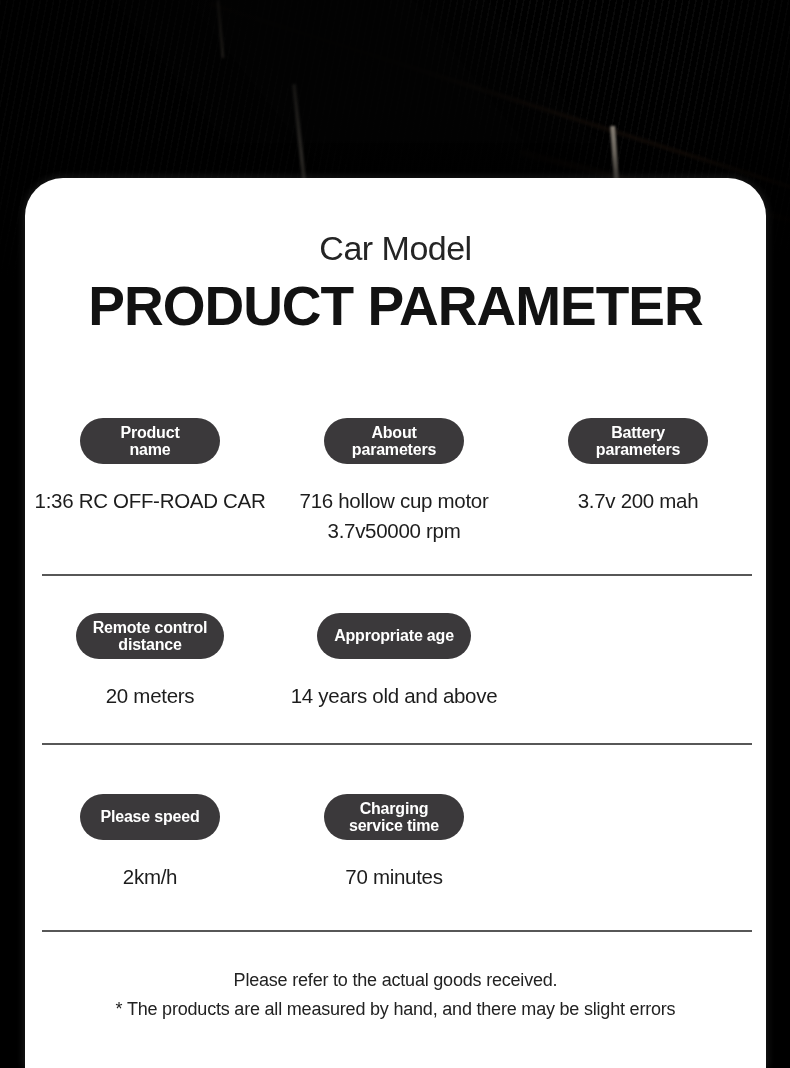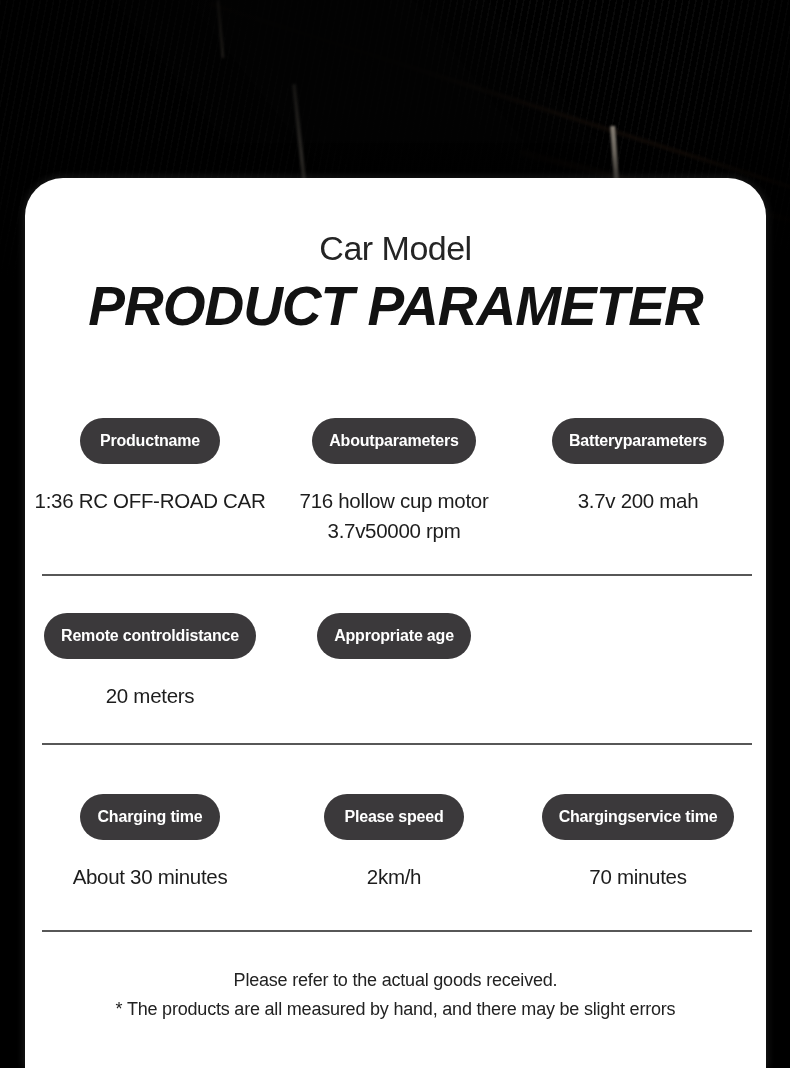--- a/index.html
+++ b/index.html
@@ -40,29 +40,29 @@
       linear-gradient(to bottom, rgba(0,0,0,0) 60px, rgba(0,0,0,.28) 150px, rgba(0,0,0,.88) 270px, #000 400px);
   }
 
   
   .card{position:absolute;left:25px;top:178px;width:741px;height:890px;
     background:var(--card_bg,#fff);border-radius:38px 38px 0 0;
     box-shadow:0 -4px 26px rgba(0,0,0,.55), 0 0 10px rgba(255,255,255,.18);}
   .subtitle{margin-top:50px;text-align:center;font-size:34px;line-height:40px;
     color:#242424;font-weight:400;letter-spacing:-.5px;}
   .main-title{margin-top:8px;text-align:center;font-size:55px;line-height:60px;
-    color:#121212;font-weight:700;letter-spacing:-1px;font-style:italic;}
+    color:#121212;font-weight:700;letter-spacing:-1px;}
 
   .param-grid{display:grid;grid-template-columns:244px 244px 244px;
     padding-left:3px;padding-right:6px;text-align:center;}
   .param-grid.row-1{margin-top:82px;}
   .param-grid.row-2{margin-top:37px;}
   .param-grid.row-3{margin-top:49px;}
   .param-cell{display:flex;flex-direction:column;align-items:center;}
-  .pill{display:inline-flex;flex-direction:row;align-items:center;justify-content:center;
+  .pill{display:inline-flex;flex-direction:column;align-items:center;justify-content:center;
     min-width:140px;min-height:46px;padding:4px 17px;border-radius:23px;
     background:var(--badge_bg,#3b393b);color:var(--badge_text,#fff);
     font-size:16px;font-weight:700;line-height:17.5px;letter-spacing:-.2px;}
   .pill-line{display:block;}
   .pill-line:empty{display:none;}
   .value{margin-top:22px;font-size:20.5px;line-height:30px;
     color:var(--value_text,#1d1d1d);letter-spacing:-.3px;font-weight:400;}
   .value-line{display:block;}
   .value-line:empty{display:none;}
 
@@ -140,36 +140,30 @@
         <div class="value">
           <span class="value-line">20 meters</span>
 
         </div>
       </div>
       <div class="param-cell">
         <div class="pill">
           <span class="pill-line">Appropriate age</span>
 
         </div>
+        <div class="value">
+          <span class="value-line">14 years old and above</span>
+
+        </div>
       </div>
     </div>
 
     <hr class="sep sep-2">
 
     <div class="param-grid row-3">
-      <div class="param-cell">
-        <div class="pill">
-          <span class="pill-line">Charging time</span>
-
-        </div>
-        <div class="value">
-          <span class="value-line">About 30 minutes</span>
-
-        </div>
-      </div>
       <div class="param-cell">
         <div class="pill">
           <span class="pill-line">Please speed</span>
 
         </div>
         <div class="value">
           <span class="value-line">2km/h</span>
 
         </div>
       </div>

